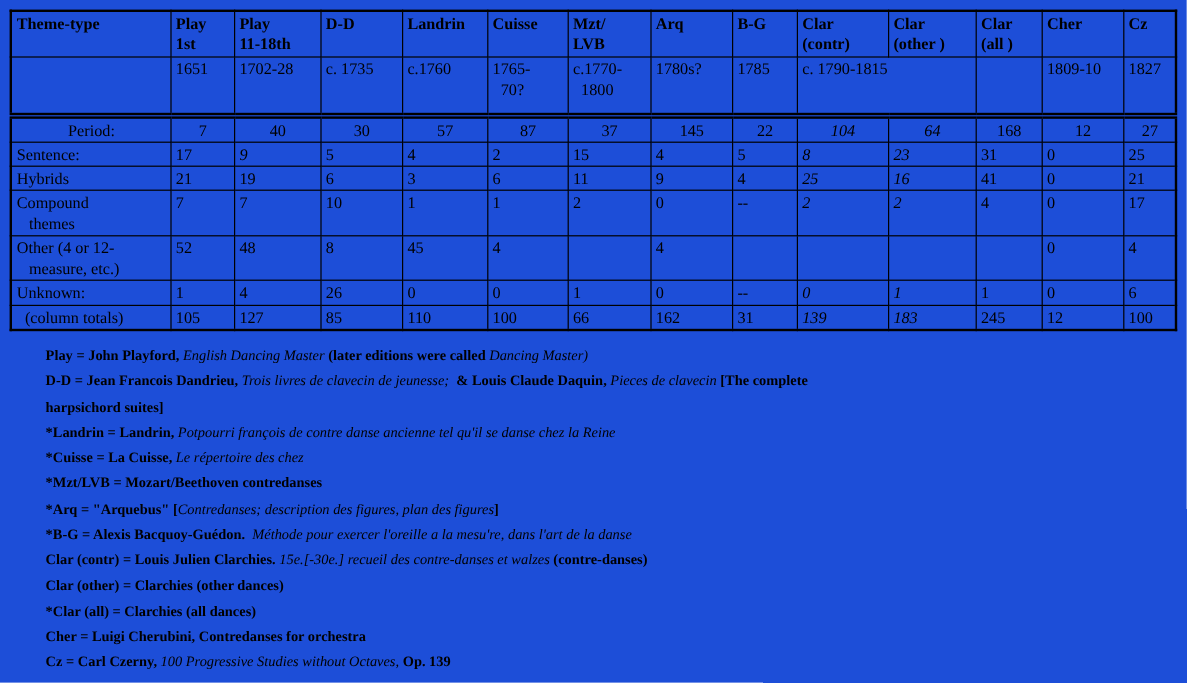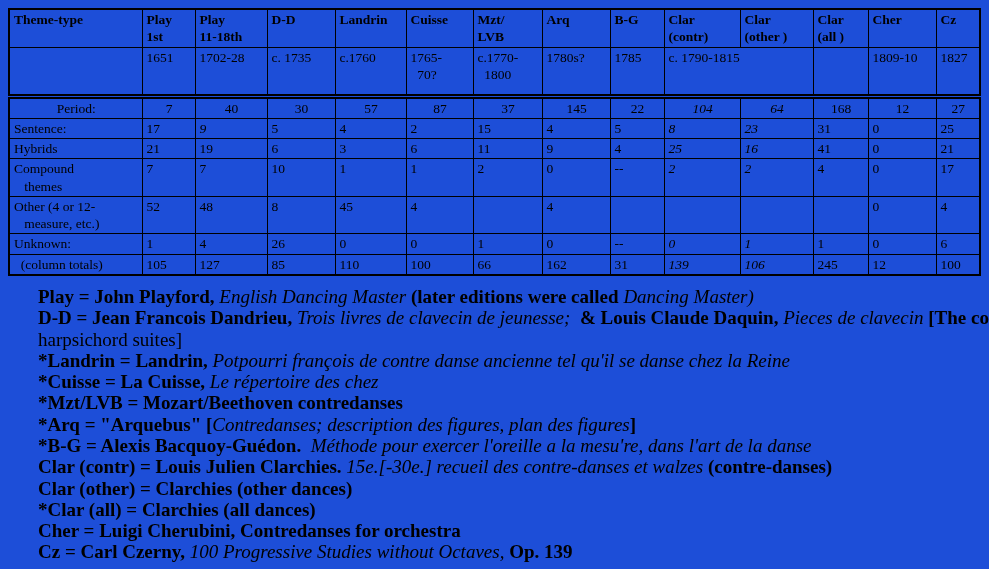--- a/index.html
+++ b/index.html
@@ -39,27 +39,27 @@
   }
   tr.year-row td { height: 44px; }
   tr.first-data th,
   tr.first-data td { border-top: 5px double #000; text-align: center; }
   td.italic { font-style: italic; }
   td.faint-left { border-left: 1px dotted #999; }
   .legend {
     margin: 10px 0 0 30px;
   }
   .legend-line {
-    font-size: 19px;
+    font-size: 12px;
     line-height: 21.3px;
     white-space: pre;
   }
   .seg-b { font-weight: bold; font-style: normal; }
   .seg-i { font-weight: normal; font-style: italic; }
-  .seg-n { font-weight: normal; font-style: normal; text-align: center; }
+  .seg-n { font-weight: bold; font-style: normal; text-align: center; }
 </style>
 </head>
 <body>
 
 <div class="page">
   <table class="theme-table">
     <colgroup id="cols">
         <col style="width: 133px;">
         <col style="width: 53px;">
         <col style="width: 72px;">
@@ -219,21 +219,21 @@
           <td>  (column totals)</td>
           <td>105</td>
           <td>127</td>
           <td>85</td>
           <td>110</td>
           <td>100</td>
           <td>66</td>
           <td>162</td>
           <td>31</td>
           <td class="italic">139</td>
-          <td class="italic">106</td>
+          <td class="italic">183</td>
           <td>245</td>
           <td>12</td>
           <td>100</td>
         </tr>
       </tbody>
   </table>
   <div class="legend" id="legend">
       <div class="legend-line"><span class="seg-b">Play = John Playford, </span><span class="seg-i">English Dancing Master</span><span class="seg-b"> (later editions were called </span><span class="seg-i">Dancing Master)</span></div>
       <div class="legend-line"><span class="seg-b">D-D = Jean Francois Dandrieu, </span><span class="seg-i">Trois livres de clavecin de jeunesse;</span><span class="seg-b">  &amp; Louis Claude Daquin, </span><span class="seg-i">Pieces de clavecin</span><span class="seg-b"> [The complete</span></div>
       <div class="legend-line"><span class="seg-n">harpsichord suites]</span></div>

